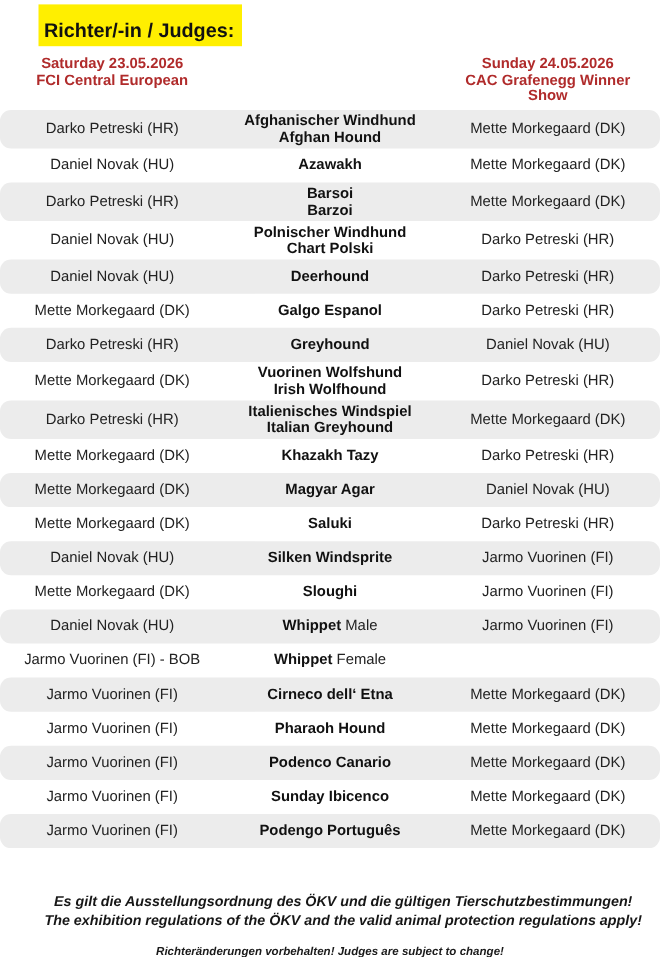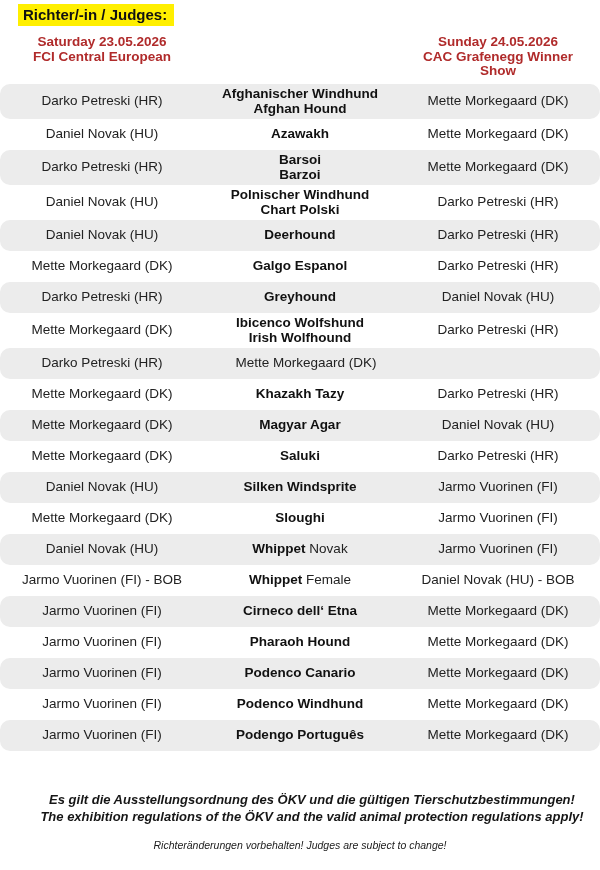--- a/index.html
+++ b/index.html
@@ -11,24 +11,25 @@
     color: #1c1c1c;
     overflow: hidden;
   }
   .page { width: 600px; height: 870px; position: relative; }
 
   
   .title-wrap { padding: 4px 0 0 18px; }
   .title-badge {
     display: inline-block;
     background: var(--highlight-yellow, #ffef00);
-    padding: 2px 7px 3px 5px;
-    font-weight: bold;
-    font-size: 15px;
+    padding: 14px 7px 3px 5px;
+    font-weight: bold;
+    font-size: 18px;
     color: #111;
+    margin-left: 17px;
   }
 
   
   .cols { display: flex; width: 100%; }
   .col-side { width: 34%; }
   .col-mid  { width: 32%; }
 
   
   .headers { margin-top: 9px; }
   .show-header {
@@ -66,21 +67,21 @@
     font-style: italic;
     font-size: 13px;
     line-height: 17px;
     color: #161616;
     white-space: nowrap;
     padding-left: 24px;
   }
   .note-line {
     margin-top: 14px;
     text-align: center;
-    font-weight: normal;
+    font-weight: bold;
     font-style: italic;
     font-size: 10.5px;
     color: #1a1a1a;
     white-space: nowrap;
   }
 </style>
 </head>
 <body>
 
 <div class="page">
@@ -151,27 +152,31 @@
       <div class="row cols shaded">
         <div class="col-side cell judge">Darko Petreski (HR)</div>
         <div class="col-mid cell breed">
           <div><span>Greyhound</span></div>
         </div>
         <div class="col-side cell judge">Daniel Novak (HU)</div>
       </div>
       <div class="row cols">
         <div class="col-side cell judge">Mette Morkegaard (DK)</div>
         <div class="col-mid cell breed">
-          <div><span>Ibicenco Wolfshund</span></div>
+          <div><span>Vuorinen Wolfshund</span></div>
           <div><span>Irish Wolfhound</span></div>
         </div>
         <div class="col-side cell judge">Darko Petreski (HR)</div>
       </div>
       <div class="row cols shaded">
         <div class="col-side cell judge">Darko Petreski (HR)</div>
+        <div class="col-mid cell breed">
+          <div><span>Italienisches Windspiel</span></div>
+          <div><span>Italian Greyhound</span></div>
+        </div>
         <div class="col-side cell judge">Mette Morkegaard (DK)</div>
       </div>
       <div class="row cols">
         <div class="col-side cell judge">Mette Morkegaard (DK)</div>
         <div class="col-mid cell breed">
           <div><span>Khazakh Tazy</span></div>
         </div>
         <div class="col-side cell judge">Darko Petreski (HR)</div>
       </div>
       <div class="row cols shaded">
@@ -198,30 +203,29 @@
       <div class="row cols">
         <div class="col-side cell judge">Mette Morkegaard (DK)</div>
         <div class="col-mid cell breed">
           <div><span>Sloughi</span></div>
         </div>
         <div class="col-side cell judge">Jarmo Vuorinen (FI)</div>
       </div>
       <div class="row cols shaded">
         <div class="col-side cell judge">Daniel Novak (HU)</div>
         <div class="col-mid cell breed">
-          <div><span>Whippet</span><span class="reg"> Novak</span></div>
+          <div><span>Whippet</span><span class="reg"> Male</span></div>
         </div>
         <div class="col-side cell judge">Jarmo Vuorinen (FI)</div>
       </div>
       <div class="row cols">
         <div class="col-side cell judge">Jarmo Vuorinen (FI) - BOB</div>
         <div class="col-mid cell breed">
           <div><span>Whippet</span><span class="reg"> Female</span></div>
         </div>
-        <div class="col-side cell judge">Daniel Novak (HU) - BOB</div>
       </div>
       <div class="row cols shaded">
         <div class="col-side cell judge">Jarmo Vuorinen (FI)</div>
         <div class="col-mid cell breed">
           <div><span>Cirneco dell‘ Etna</span></div>
         </div>
         <div class="col-side cell judge">Mette Morkegaard (DK)</div>
       </div>
       <div class="row cols">
         <div class="col-side cell judge">Jarmo Vuorinen (FI)</div>
@@ -233,21 +237,21 @@
       <div class="row cols shaded">
         <div class="col-side cell judge">Jarmo Vuorinen (FI)</div>
         <div class="col-mid cell breed">
           <div><span>Podenco Canario</span></div>
         </div>
         <div class="col-side cell judge">Mette Morkegaard (DK)</div>
       </div>
       <div class="row cols">
         <div class="col-side cell judge">Jarmo Vuorinen (FI)</div>
         <div class="col-mid cell breed">
-          <div><span>Podenco Windhund</span></div>
+          <div><span>Sunday Ibicenco</span></div>
         </div>
         <div class="col-side cell judge">Mette Morkegaard (DK)</div>
       </div>
       <div class="row cols shaded">
         <div class="col-side cell judge">Jarmo Vuorinen (FI)</div>
         <div class="col-mid cell breed">
           <div><span>Podengo Português</span></div>
         </div>
         <div class="col-side cell judge">Mette Morkegaard (DK)</div>
       </div>

